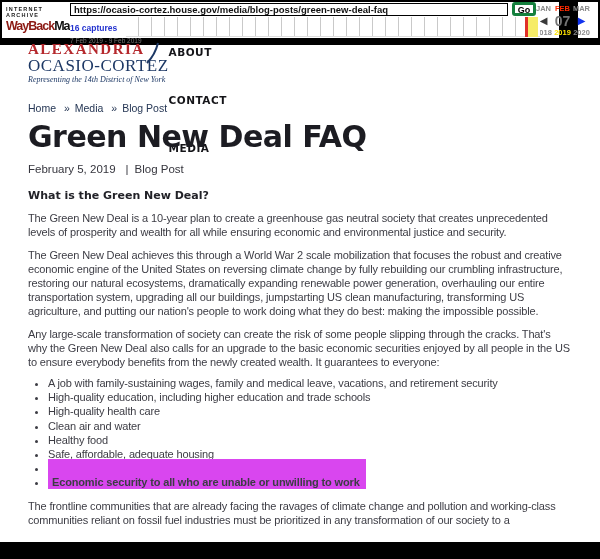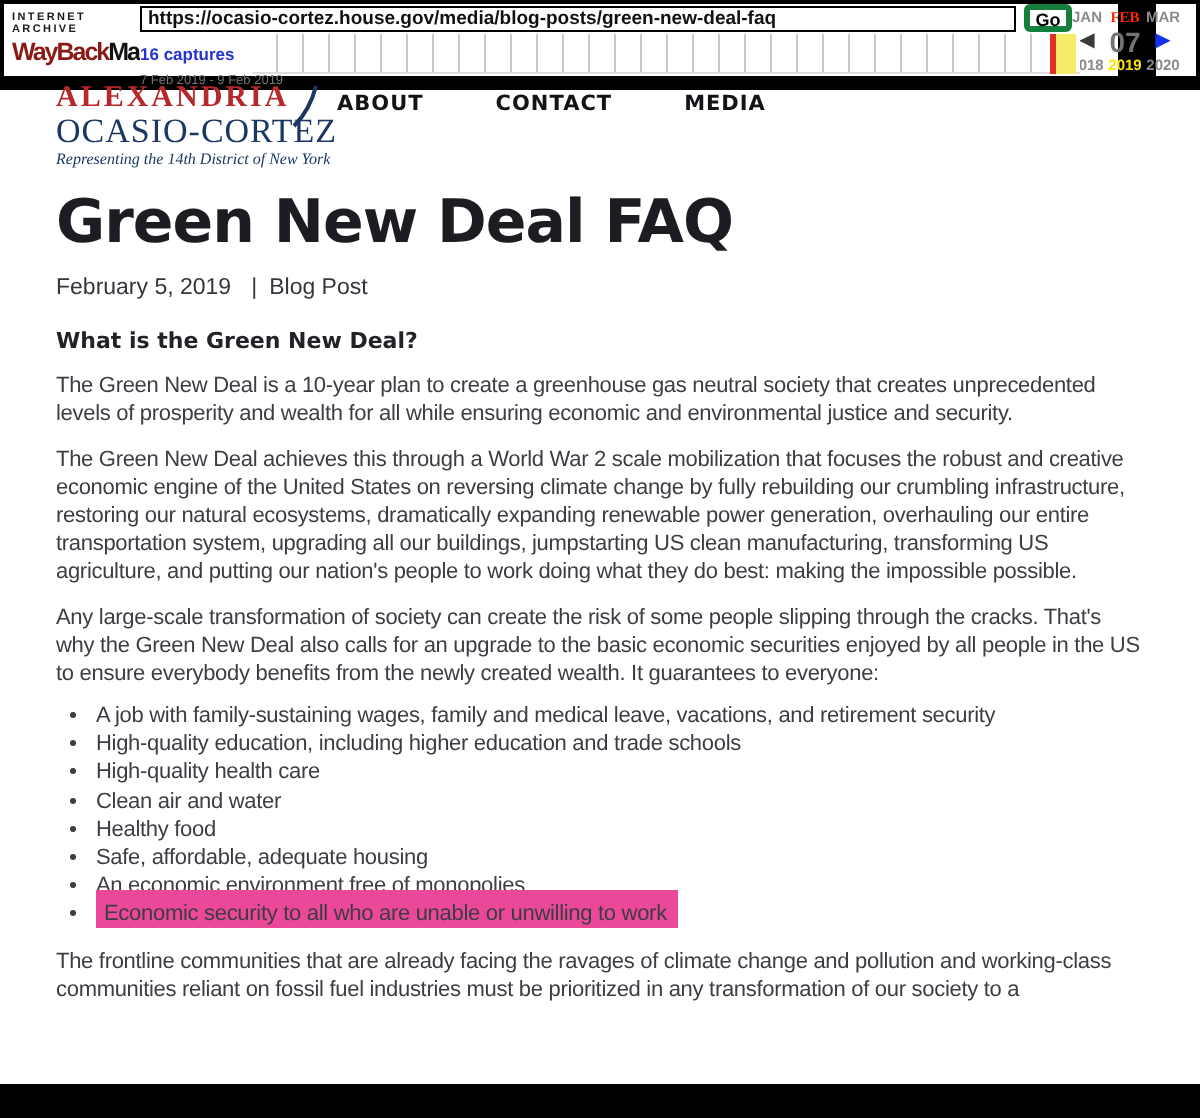--- a/index.html
+++ b/index.html
@@ -38,37 +38,37 @@
     border-bottom: 1px solid #ddd;
   }
   .wb-capture-marker {
     position: absolute; right: 2px; top: 0; width: 13px; height: 20px;
     background: #f6ec67; border-left: 3px solid #e03028;
   }
   .wb-nav { width: 58px; display: flex; }
   .wb-col { width: 19px; display: flex; flex-direction: column; align-items: center; justify-content: space-between; padding: 2px 12px 1px 0; }
   .wb-month, .wb-year { font-size: 7.5px; font-weight: bold; color: #8a8a8a; }
   .wb-col-current { background: #000; }
-  .wb-month-cur { font-size: 7.5px; font-weight: bold; color: #ff2a00; font-family: Liberation Serif, serif; }
+  .wb-month-cur { font-size: 7.5px; font-weight: bold; color: #ff2a00; }
   .wb-day { font-size: 14px; font-weight: bold; color: #737373; line-height: 14px; }
   .wb-year-cur { font-size: 7.5px; font-weight: bold; color: #ffe400; }
   .wb-arrow { font-size: 10px; line-height: 10px; cursor: pointer; }
   .wb-arrow-left { color: #3a3a3a; }
   .wb-arrow-right { color: #1133ee; }
 
   .black-divider { height: 7px; width: 600px; background: #000; }
 
   
   .site-header { height: 44px; padding: 0 28px; display: flex; justify-content: flex-start; }
   .site-logo { margin-top: -3px; position: relative; }
   .logo-line1 { font-family: "Liberation Serif", serif; font-weight: bold; font-size: 15px; letter-spacing: 1.5px; color: #b5282c; line-height: 15px; }
   .logo-swoosh { position: absolute; left: 118px; top: 0; }
   .logo-line2 { font-family: "Liberation Serif", serif; font-size: 17px; letter-spacing: 0.5px; color: #1c3764; line-height: 17px; }
   .logo-tagline { font-family: "Liberation Serif", serif; font-style: italic; font-size: 8px; color: #1c3764; margin-top: 1px; }
-  .site-nav { display: flex; gap: 36px; margin-top: 1px; }
+  .site-nav { display: flex; gap: 36px; margin-top: 1px; flex-direction: column; }
   .nav-item {
     font-family: "DejaVu Sans", sans-serif; font-size: 10.5px; font-weight: bold;
     letter-spacing: 0.5px; color: #141418; text-decoration: none; cursor: pointer; line-height: 12px;
   }
 
   
   .content { padding: 0 28px; }
   .breadcrumb { margin-top: 13px; font-size: 10.5px; color: #253654; }
   .crumb { color: #253654; text-decoration: none; }
   .bc-sep { color: #253654; margin: 0 5px; }
@@ -79,21 +79,21 @@
   }
   .date-line { margin-top: 8px; font-size: 11.5px; color: #35353d; }
   .date-line .pipe { margin: 0 6px 0 10px; color: #35353d; }
   .section-heading {
     font-family: "DejaVu Sans", sans-serif; font-weight: bold; font-size: 11px;
     color: #222228; margin-top: 14px;
   }
   .para { font-size: 11px; letter-spacing: -0.15px; line-height: 14px; color: #3c3c44; margin-top: 9px; }
   .guarantees { margin-top: 7px; padding-left: 20px; }
   .guarantees li { font-size: 11px; letter-spacing: -0.15px; line-height: 14.2px; color: #3c3c44; }
-  .guarantees li.highlighted .li-text { background: #ec4899; padding: 6px 6px 1px 4px; }
+  .guarantees li.highlighted .li-text { background: #d946ef; padding: 17px 6px 1px 4px; font-weight: bold; }
 
   .bottom-bar { position: absolute; left: 0; bottom: 0; width: 600px; height: 17px; background: #000; }
 </style>
 </head>
 <body>
 
 <div class="wb-toolbar">
   <div class="wb-logo">
     <div class="wb-logo-top">INTERNET ARCHIVE</div>
     <div class="wb-logo-main"><span class="wb-logo-red">WayBack</span><span class="wb-logo-black">Machine</span></div>
@@ -150,20 +150,29 @@
       <a class="nav-item">ABOUT</a>
 
       <a class="nav-item">CONTACT</a>
 
 
       <a class="nav-item">MEDIA</a>
     </nav>
 </div>
 
 <div class="content">
+  <div class="breadcrumb">
+    
+  
+      <span><span class="bc-sep"></span><a class="crumb">Home</a></span>
+    
+      <span><span class="bc-sep">»</span><a class="crumb">Media</a></span>
+    
+      <span><span class="bc-sep">»</span><a class="crumb">Blog Post</a></span>
+    </div>
 
   <h1 class="page-title">Green New Deal FAQ</h1>
 
   <div class="date-line">
     <span>February 5, 2019</span><span class="pipe">|</span><span>Blog Post</span>
   </div>
 
   <div class="section-heading">What is the Green New Deal?</div>
 
   <p class="para">The Green New Deal is a 10-year plan to create a greenhouse gas neutral society that creates unprecedented levels of prosperity and wealth for all while ensuring economic and environmental justice and security.</p>

